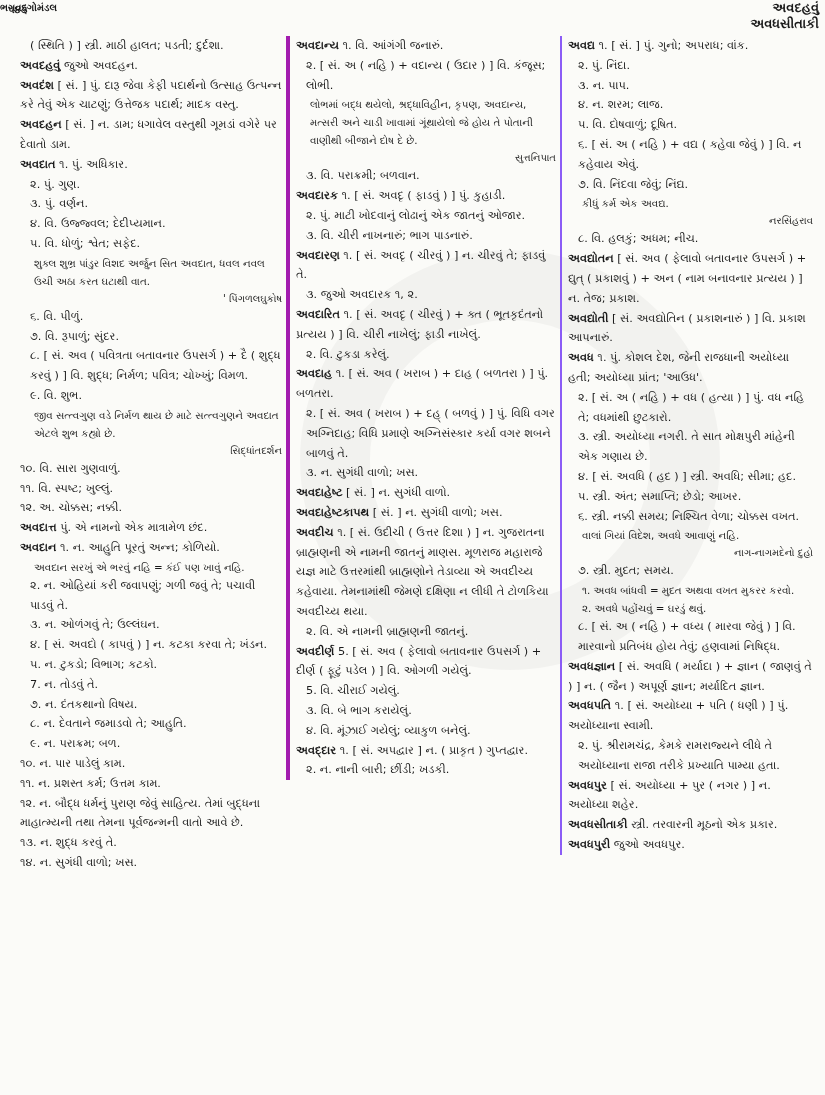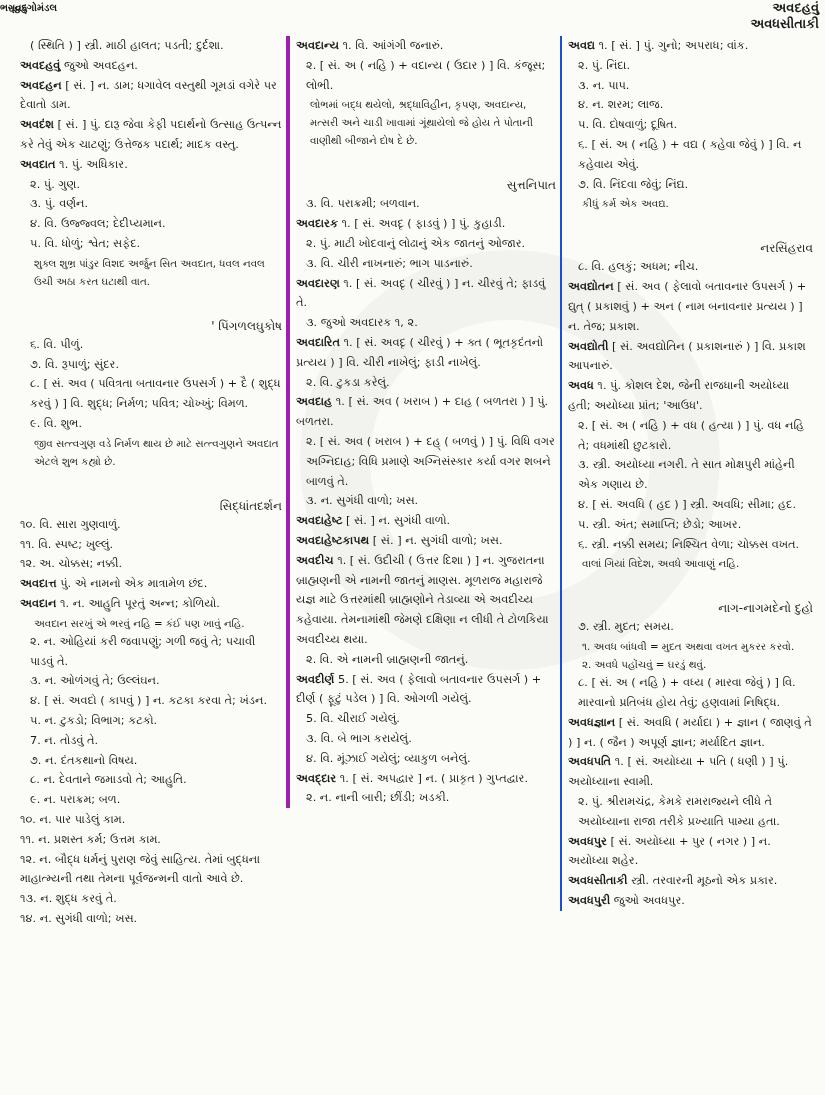--- a/index.html
+++ b/index.html
@@ -9,47 +9,47 @@
                border-radius:50%; border:70px solid rgba(0,0,0,0.035); box-sizing:border-box; }
   .header { position:absolute; top:0; left:0; width:825px; height:36px; }
   .page-no { position:absolute; left:8px; top:4px; font-size:10px; font-weight:bold; }
   .book-title { position:absolute; left:0; width:825px; text-align:left; top:2px; font-size:10px; font-weight:bold; }
   .guide { position:absolute; right:6px; top:0px; text-align:right; font-size:13px; font-weight:bold; line-height:16px; }
   .cols { position:absolute; top:36px; left:14px; width:825px; height:1059px; }
   .col { position:absolute; top:0; box-sizing:border-box; padding:0 4px 0 6px;
          font-size:11.3px; line-height:19.8px; }
   .col1 { left:0; width:272px; }
   .col2 { left:272px; width:274px; border-left:4px solid #a21caf; }
-  .col3 { left:546px; width:257px; border-left:2px solid #1d4ed8; }
+  .col3 { left:546px; width:257px; border-left:2px solid #8b5cf6; }
   .entry { margin:0; }
   .hw { font-weight:bold; }
   .sub { padding-left:10px; }
   .quote { padding-left:14px; font-size:10.3px; line-height:18px; }
-  .src { display:block; text-align:right; font-size:12px; line-height:17px;margin-top:28px; }
+  .src { display:block; text-align:right; font-size:10px; line-height:17px; }
 </style>
 </head>
 <body>
 
 <div class="watermark"></div>
 
 <div class="header">
   <div class="page-no">૫૪૩</div>
   <div class="book-title">ભગવદ્ગોમંડલ</div>
   <div class="guide">
     <div>અવદહવું</div>
     <div>અવધસીતાકી</div>
   </div>
 </div>
 
 <div class="cols">
   <div class="col col1">
       <div class="sub"><span>( સ્થિતિ ) ] સ્ત્રી. માઠી હાલત; પડતી; દુર્દશા.</span></div>
       <div class="entry"><span class="hw">અવદહવું</span><span> જુઓ અવદહન.</span></div>
+      <div class="entry"><span class="hw">અવદંશ</span><span> [ સં. ] પું. દારૂ જેવા કેફી પદાર્થનો ઉત્સાહ ઉત્પન્ન કરે તેવું એક ચાટણું; ઉત્તેજક પદાર્થ; માદક વસ્તુ.</span></div>
       <div class="entry"><span class="hw">અવદહન</span><span> [ સં. ] ન. ડામ; ધગાવેલ વસ્તુથી ગૂમડાં વગેરે પર દેવાતો ડામ.</span></div>
-      <div class="entry"><span class="hw">અવદંશ</span><span> [ સં. ] પું. દારૂ જેવા કેફી પદાર્થનો ઉત્સાહ ઉત્પન્ન કરે તેવું એક ચાટણું; ઉત્તેજક પદાર્થ; માદક વસ્તુ.</span></div>
       <div class="entry"><span class="hw">અવદાત</span><span> ૧. પું. અધિકાર.</span></div>
       <div class="sub"><span>૨. પું. ગુણ.</span></div>
       <div class="sub"><span>૩. પું. વર્ણન.</span></div>
       <div class="sub"><span>૪. વિ. ઉજ્જ્વલ; દેદીપ્યમાન.</span></div>
       <div class="sub"><span>૫. વિ. ધોળું; શ્વેત; સફેદ.</span></div>
       <div class="quote"><span>શુક્લ શુભ્ર પાંડુર વિશદ અર્જુન સિત અવદાત, ધવલ નવલ ઉચી અઠા કરત ઘટાથી વાત.</span></div>
       <div class="src"><span>' પિંગળલઘુકોષ</span></div>
       <div class="sub"><span>૬. વિ. પીળું.</span></div>
       <div class="sub"><span>૭. વિ. રૂપાળું; સુંદર.</span></div>
       <div class="sub"><span>૮. [ સં. અવ ( પવિત્રતા બતાવનાર ઉપસર્ગ ) + દૈ ( શુદ્ધ કરવું ) ] વિ. શુદ્ધ; નિર્મળ; પવિત્ર; ચોખ્ખું; વિમળ.</span></div>

